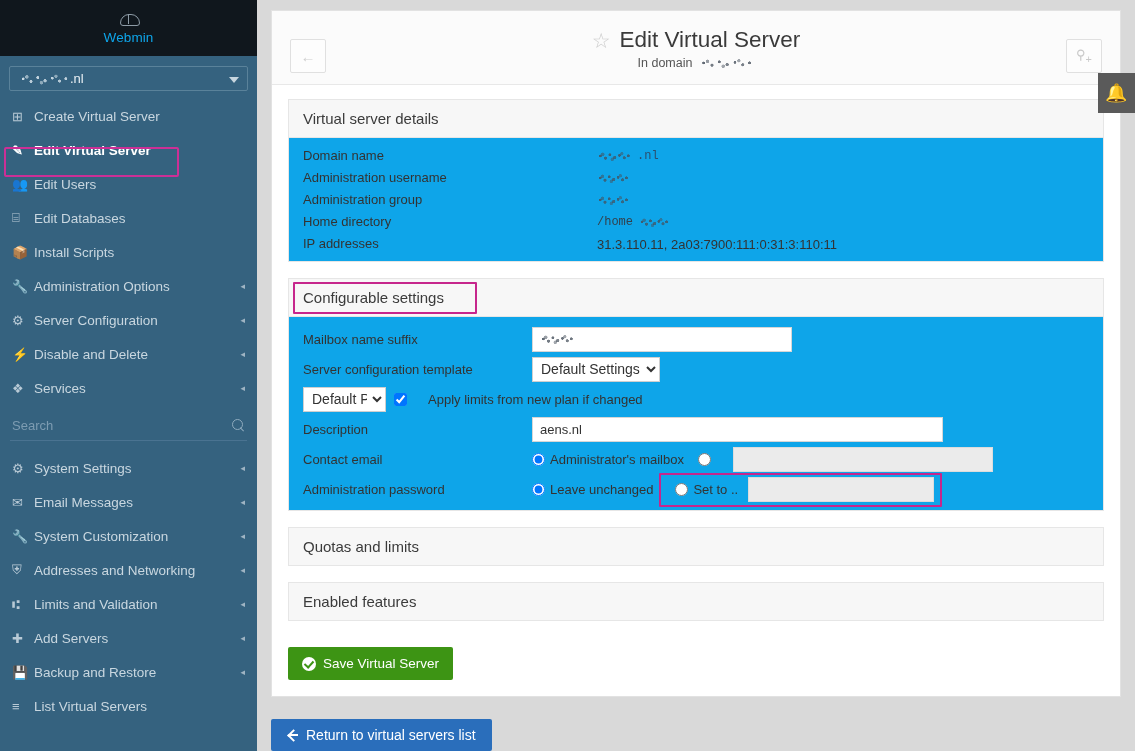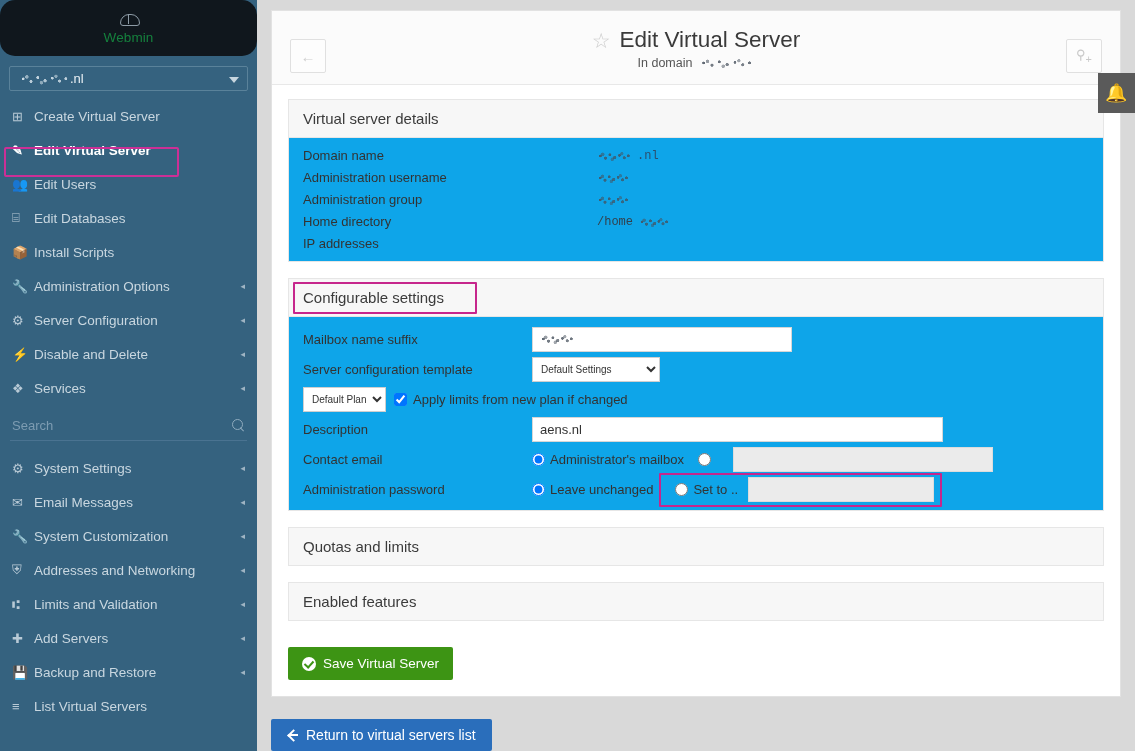--- a/index.html
+++ b/index.html
@@ -23,21 +23,21 @@
   }
   .brand-tabs { display: flex; height: 56px; width: 100%; }
   .brand-tab {
     flex: 1 1 50%;
     display: flex; flex-direction: column;
     align-items: center; justify-content: center;
     gap: 1px;
     cursor: pointer;
     user-select: none;
   }
-  .brand-tab.webmin { background: #10171d; color: #15803d; border-radius: 15px; }
+  .brand-tab.webmin { background: #10171d; color: #0ea5e9; }
   .brand-tab.virtualmin { background: #35627f; color: #ffffff; }
   .brand-tab .bt-icon { height: 17px; line-height: 15px; font-size: 15px; }
   .brand-tab .bt-label { font-size: 13.5px; letter-spacing: .1px; }
   .brand-tab.virtualmin .bt-label { font-weight: bold; }
 
   .chev {
     display: inline-block;
     width: 15px; height: 8px;
     position: relative;
   }
@@ -316,27 +316,27 @@
     font-family: "Liberation Sans", sans-serif;
     padding: 0 7px;
     outline: none;
     color: #333;
   }
   input.txt.gray { background: #ebebeb; border-color: #dcdcdc; }
   select.sel {
     height: 25px;
     border: 1px solid #cfcfcf;
     background: #fff;
-    font-size: 10px;
+    font-size: 14px;
     font-family: "Liberation Sans", sans-serif;
     padding: 1px 2px 1px 4px;
     color: #333;
     outline: none;
   }
-  .chk-wrap { display: inline-flex; align-items: center; gap: 6px; font-size: 13px; color: #333; }
+  .chk-wrap { display: inline-flex; align-items: center; gap: 21px; font-size: 13px; color: #333; }
   input[type=checkbox], input[type=radio] { margin: 0; cursor: pointer; }
   .radio-lbl { display: inline-flex; gap: 5px; font-size: 13px; color: #333; }
 
   .btn {
     display: inline-flex;
     align-items: center;
     gap: 7px;
     border: 0;
     border-radius: 2px;
     font-size: 13.5px;
@@ -573,20 +573,23 @@
               </div>
               <div class="drow">
                 <div class="dlabel">Home directory</div>
                 <div class="dvalue">
                   <span class="mono" style="margin-left: 0px;">/home</span>
                   <span class="redact dark" style="width: 30px; height: 11px;"></span>
                 </div>
               </div>
               <div class="drow">
                 <div class="dlabel">IP addresses</div>
+                <div class="dvalue">
+                  <span style="margin-left: 0px;">31.3.110.11, 2a03:7900:111:0:31:3:110:11</span>
+                </div>
               </div>
             </div>
         </div>
 
         <div class="panel" style="position:relative;">
           <div class="panel-head">
             <span>Configurable settings</span>
             <span class="mg" style="left:4px; top:3px; width:184px; height:32px;"></span>
           </div>
           <div class="panel-body">

